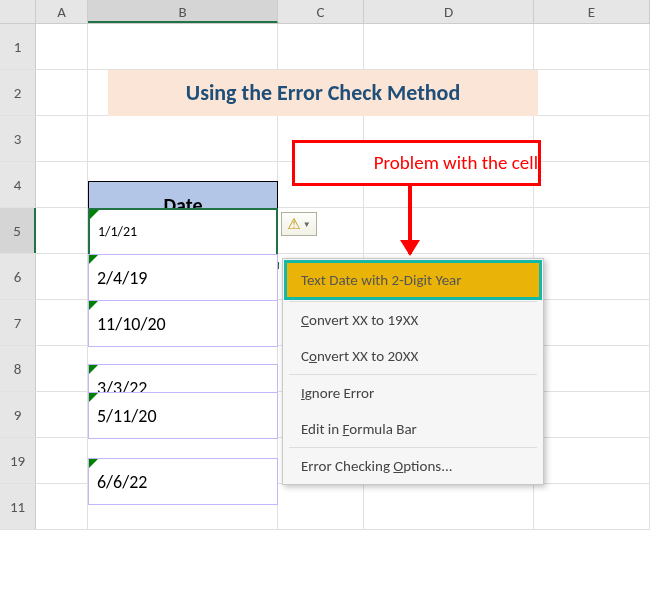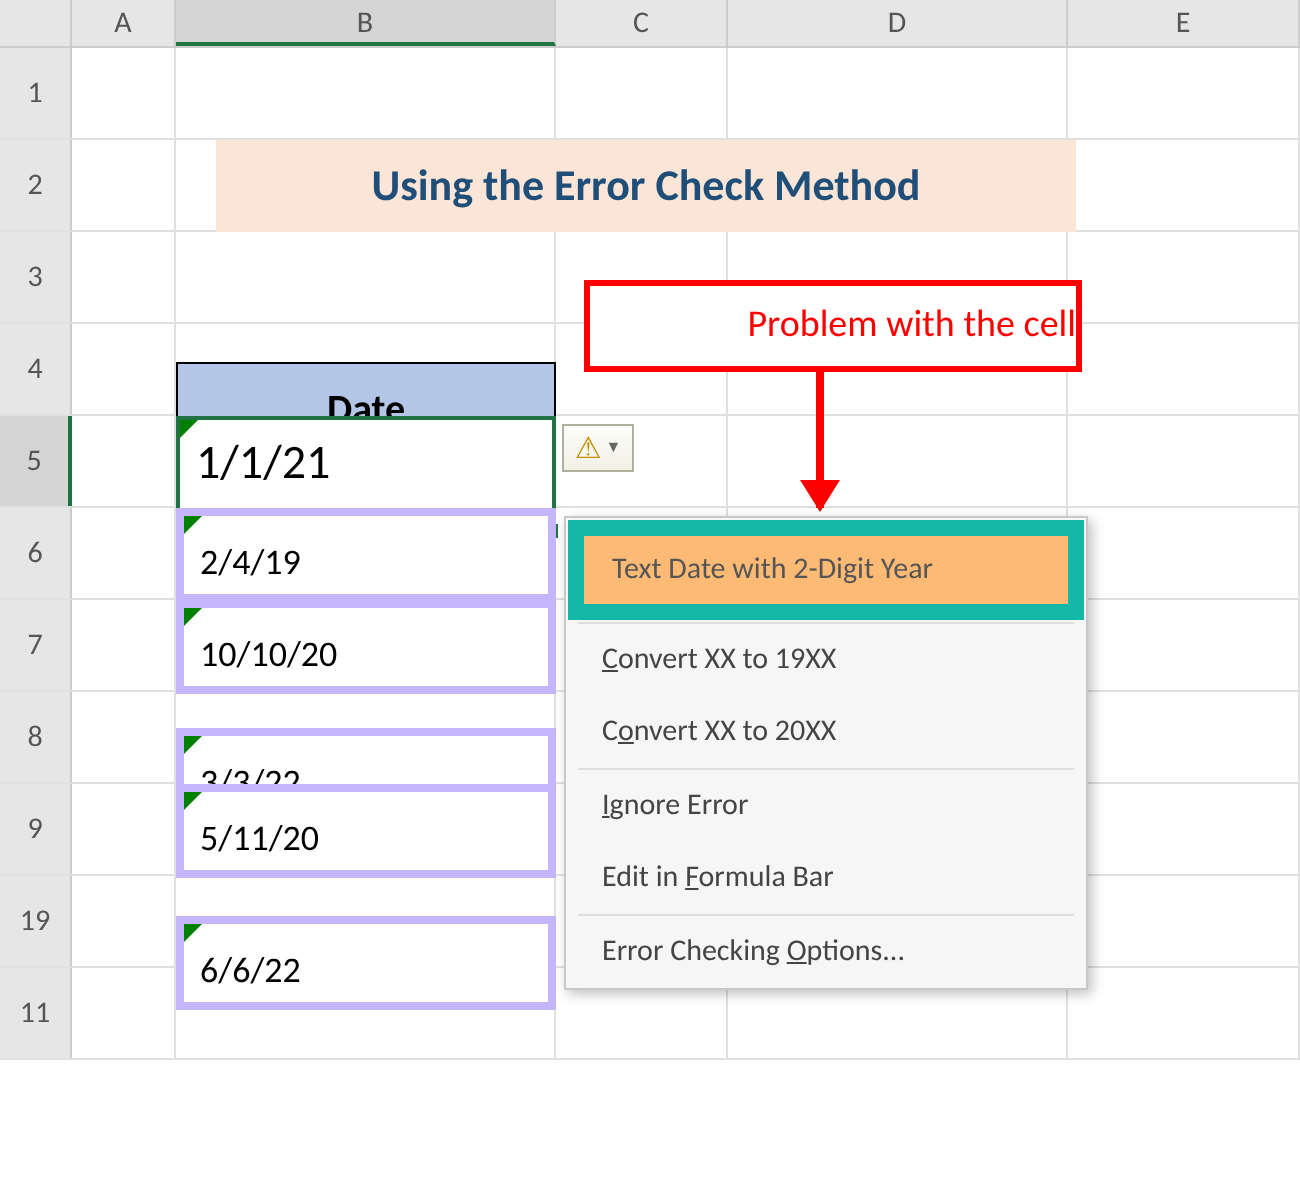--- a/index.html
+++ b/index.html
@@ -90,21 +90,21 @@
       text-align: center;
       line-height: 46px;
       margin-top: 19px;
     }
     
     .date-cell {
       position: absolute;
       left: 88px;
       width: 190px;
       height: 47px;
-      border: 4px solid #c4b5fd;
+      border: 1px solid #c4b5fd;
       font-size: 18px;
       padding: 0 8px;
       line-height: 46px;
       background: #fff;
     }
     .date-cell::before {
       content: '';
       position: absolute;
       top: 0;
       left: 0;
@@ -115,21 +115,21 @@
       border-color: #008000 transparent transparent transparent;
     }
     
     .selected-cell {
       position: absolute;
       left: 88px;
       top: 208px;
       width: 190px;
       height: 60px;
       border: 2px solid #217346;
-      font-size: 24px;
+      font-size: 14px;
       padding: 0 8px;
       line-height: 44px;
       background: #fff;
     }
     .selected-cell::before {
       content: '';
       position: absolute;
       top: 0;
       left: 0;
       width: 0;
@@ -210,22 +210,22 @@
       top: 258px;
       width: 262px;
       background: #f6f6f6;
       border: 1px solid #c8c8c8;
       box-shadow: 2px 2px 6px rgba(0,0,0,0.25);
       font-size: 15px;
       color: #333;
     }
     .menu-header {
       padding: 8px 14px;
-      background: #fdba74;
-      border: 8px solid #14b8a6;
+      background: #eab308;
+      border: 3px solid #14b8a6;
       color: #555;
       margin: 1px;
     }
     .menu-sep {
       height: 1px;
       background: #ddd;
       margin: 0 6px;
     }
     .menu-item {
       padding: 9px 18px;
@@ -335,21 +335,21 @@
       <div class="cell col-E"></div>
     </div>
 </div>
 
 <div class="title-cell">Using the Error Check Method</div>
 
 <div class="date-header">Date</div>
 
 <div class="selected-cell" style="top:208px">1/1/21</div>
 <div class="date-cell" style="top:254px">2/4/19</div>
-<div class="date-cell" style="top:300px">10/10/20</div>
+<div class="date-cell" style="top:300px">11/10/20</div>
 <div class="date-cell" style="top:364px">3/3/22</div>
 <div class="date-cell" style="top:392px">5/11/20</div>
 <div class="date-cell" style="top:458px">6/6/22</div>
 
 <div class="smart-tag">
   <span class="warn">⚠</span>
   <span class="arrow">▼</span>
 </div>
 
 <div class="callout">Problem with the cell</div>

